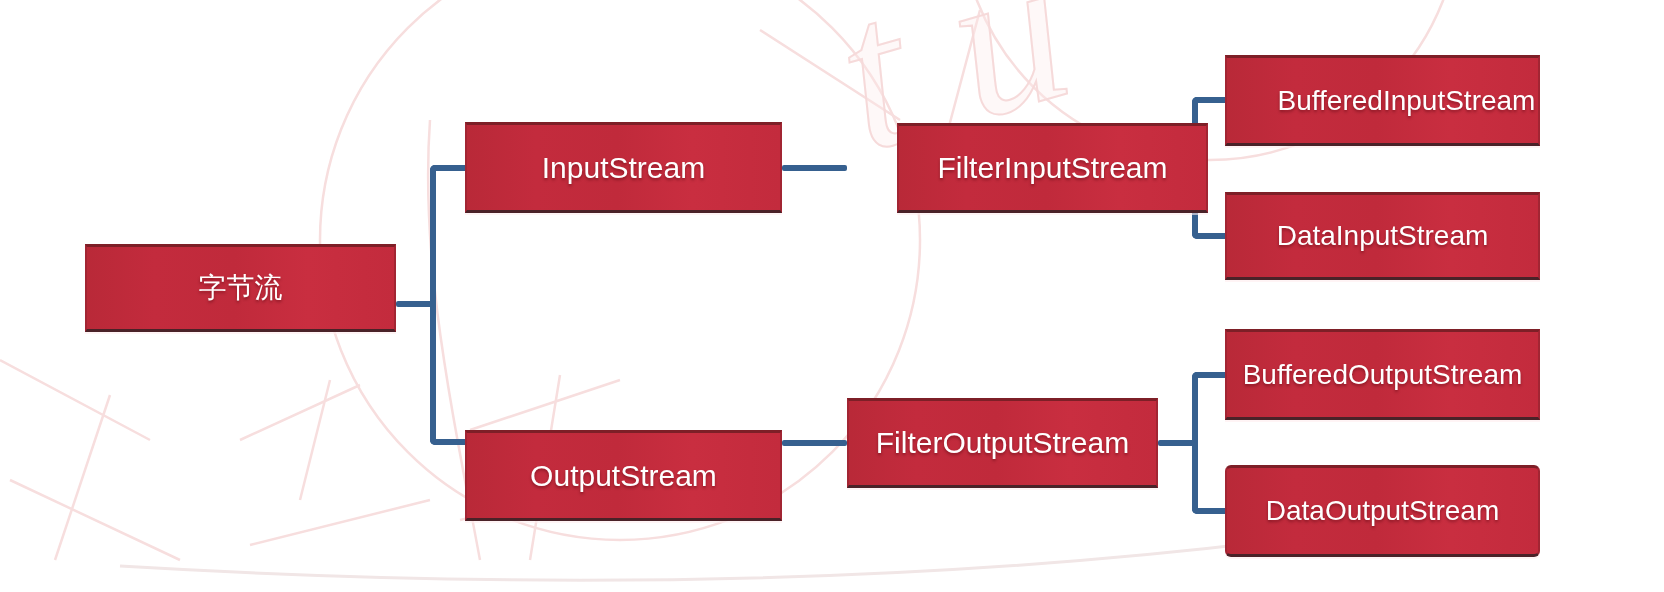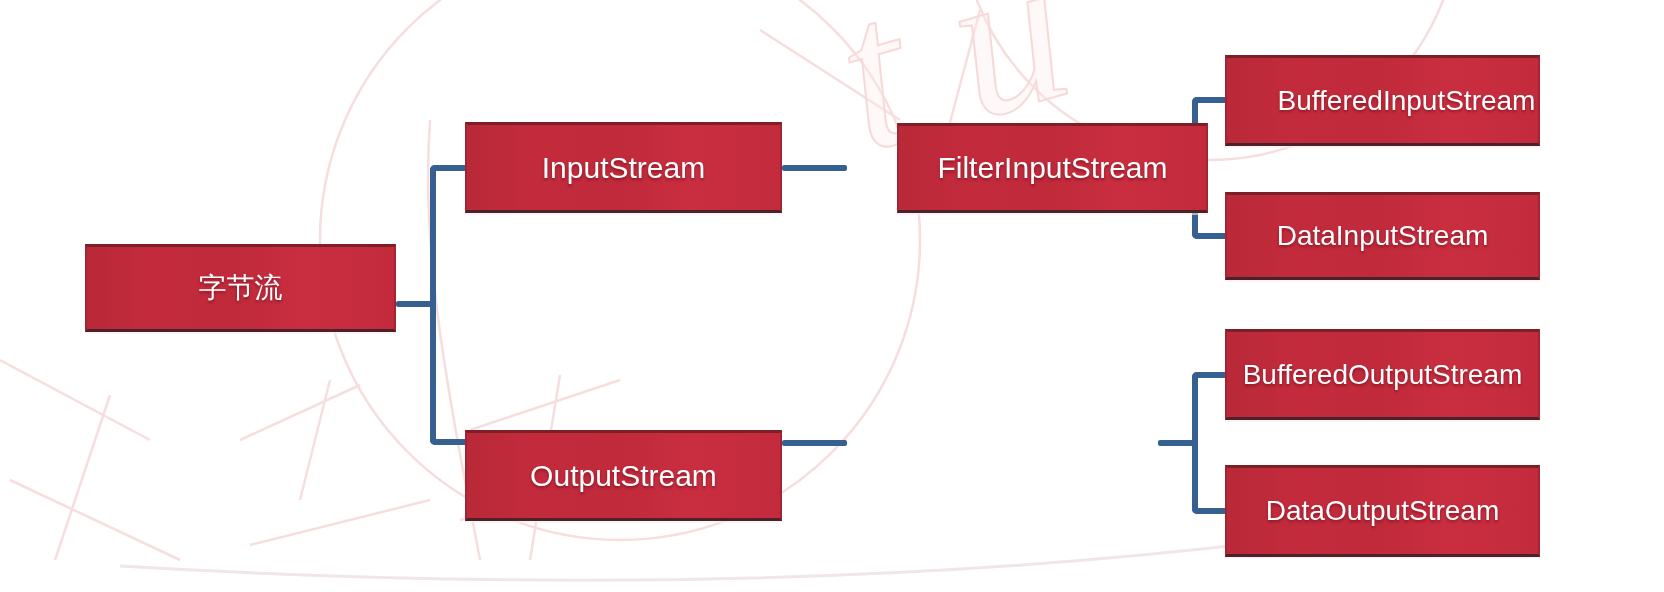--- a/index.html
+++ b/index.html
@@ -118,30 +118,33 @@
   </div>
 
   <div class="node fs30" style="left:465px; top:397px; width:317px; height:91px;margin-top:33px;">
     <span class="label">OutputStream</span>
   </div>
 
   <div class="node fs30" style="left:897px; top:123px; width:311px; height:90px;">
     <span class="label">FilterInputStream</span>
   </div>
 
+  <div class="node fs30" style="left:847px; top:398px; width:311px; height:90px;">
+    <span class="label">FilterOutputStream</span>
+  </div>
 
   <div class="node fs28" style="left:1225px; top:55px; width:315px; height:91px;padding-left:48px;">
     <span class="label">BufferedInputStream</span>
   </div>
 
   <div class="node fs28" style="left:1225px; top:192px; width:315px; height:88px;text-align:right;">
     <span class="label">DataInputStream</span>
   </div>
 
   <div class="node fs28" style="left:1225px; top:329px; width:315px; height:91px;">
     <span class="label">BufferedOutputStream</span>
   </div>
 
-  <div class="node fs28" style="left:1225px; top:465px; width:315px; height:92px;">
+  <div class="node fs28" style="left:1225px; top:465px; width:315px; height:92px;border-radius:6px;">
     <span class="label">DataOutputStream</span>
   </div>
 
 </div>
 
 </body></html>

